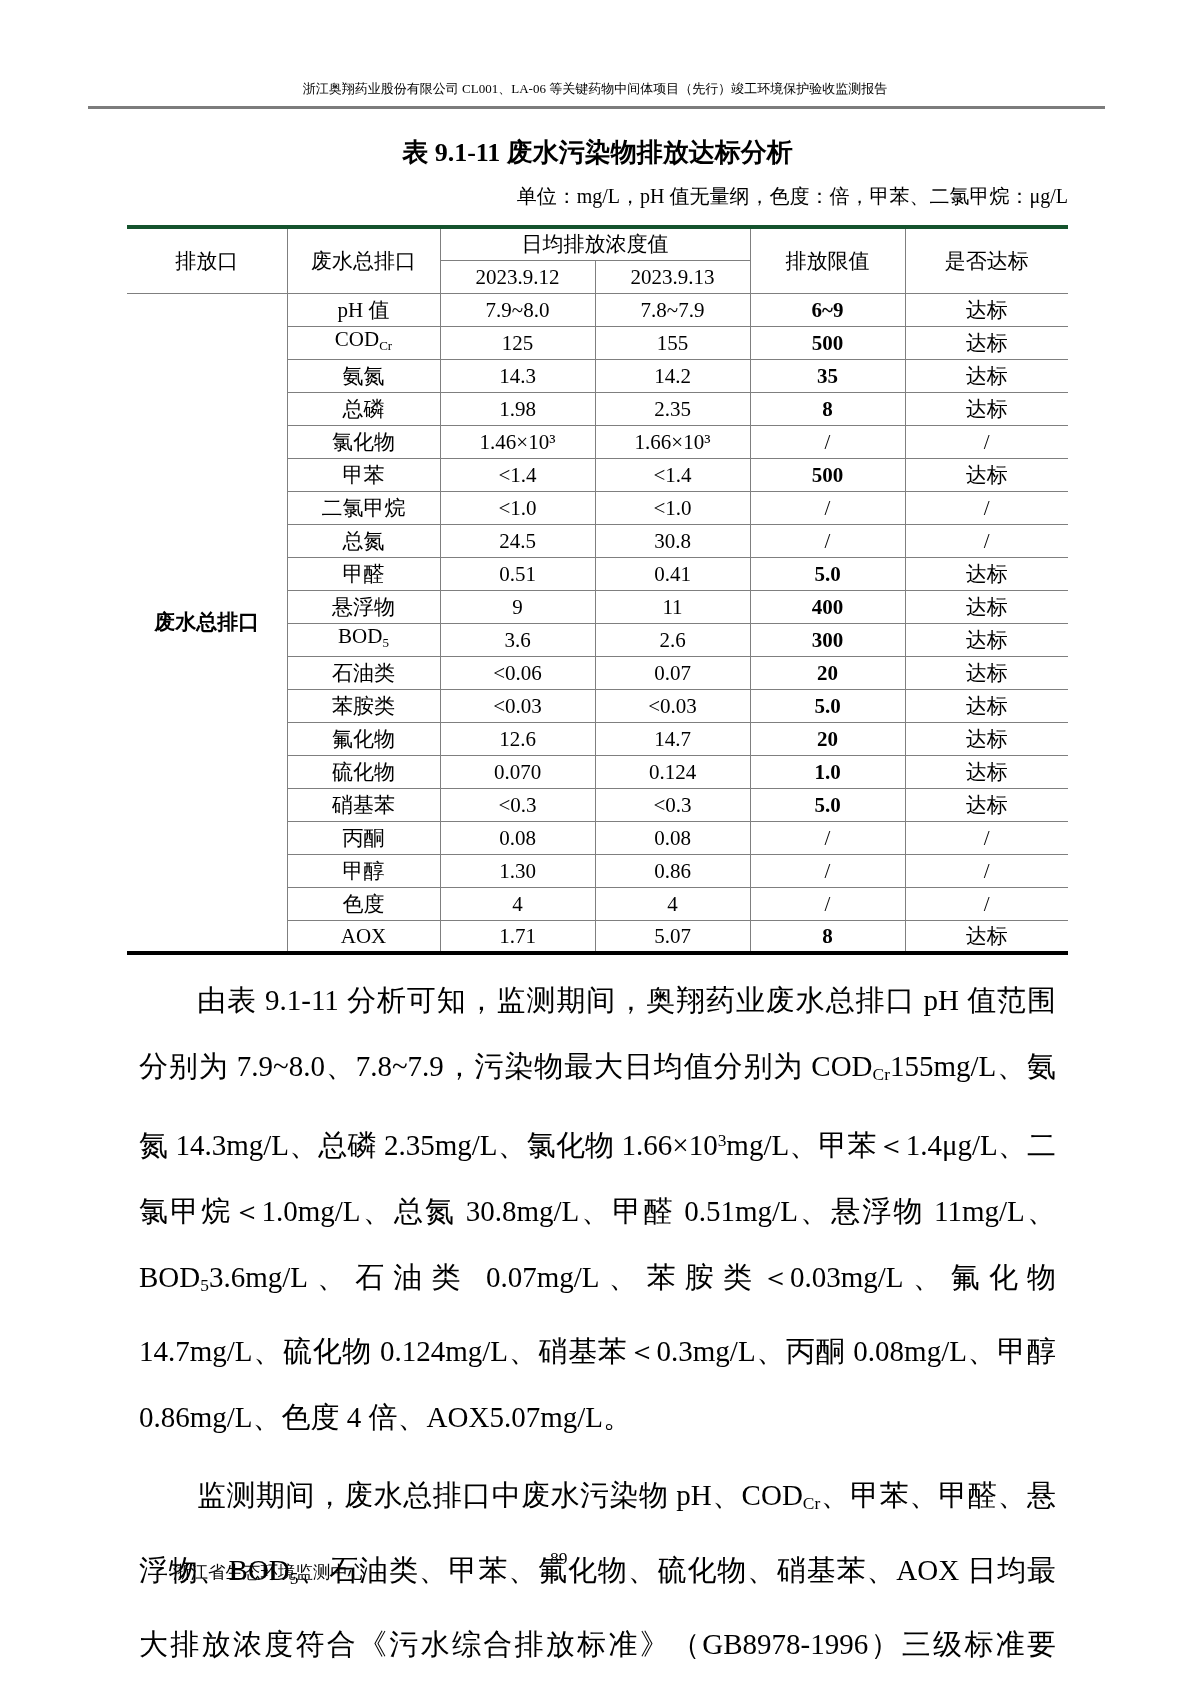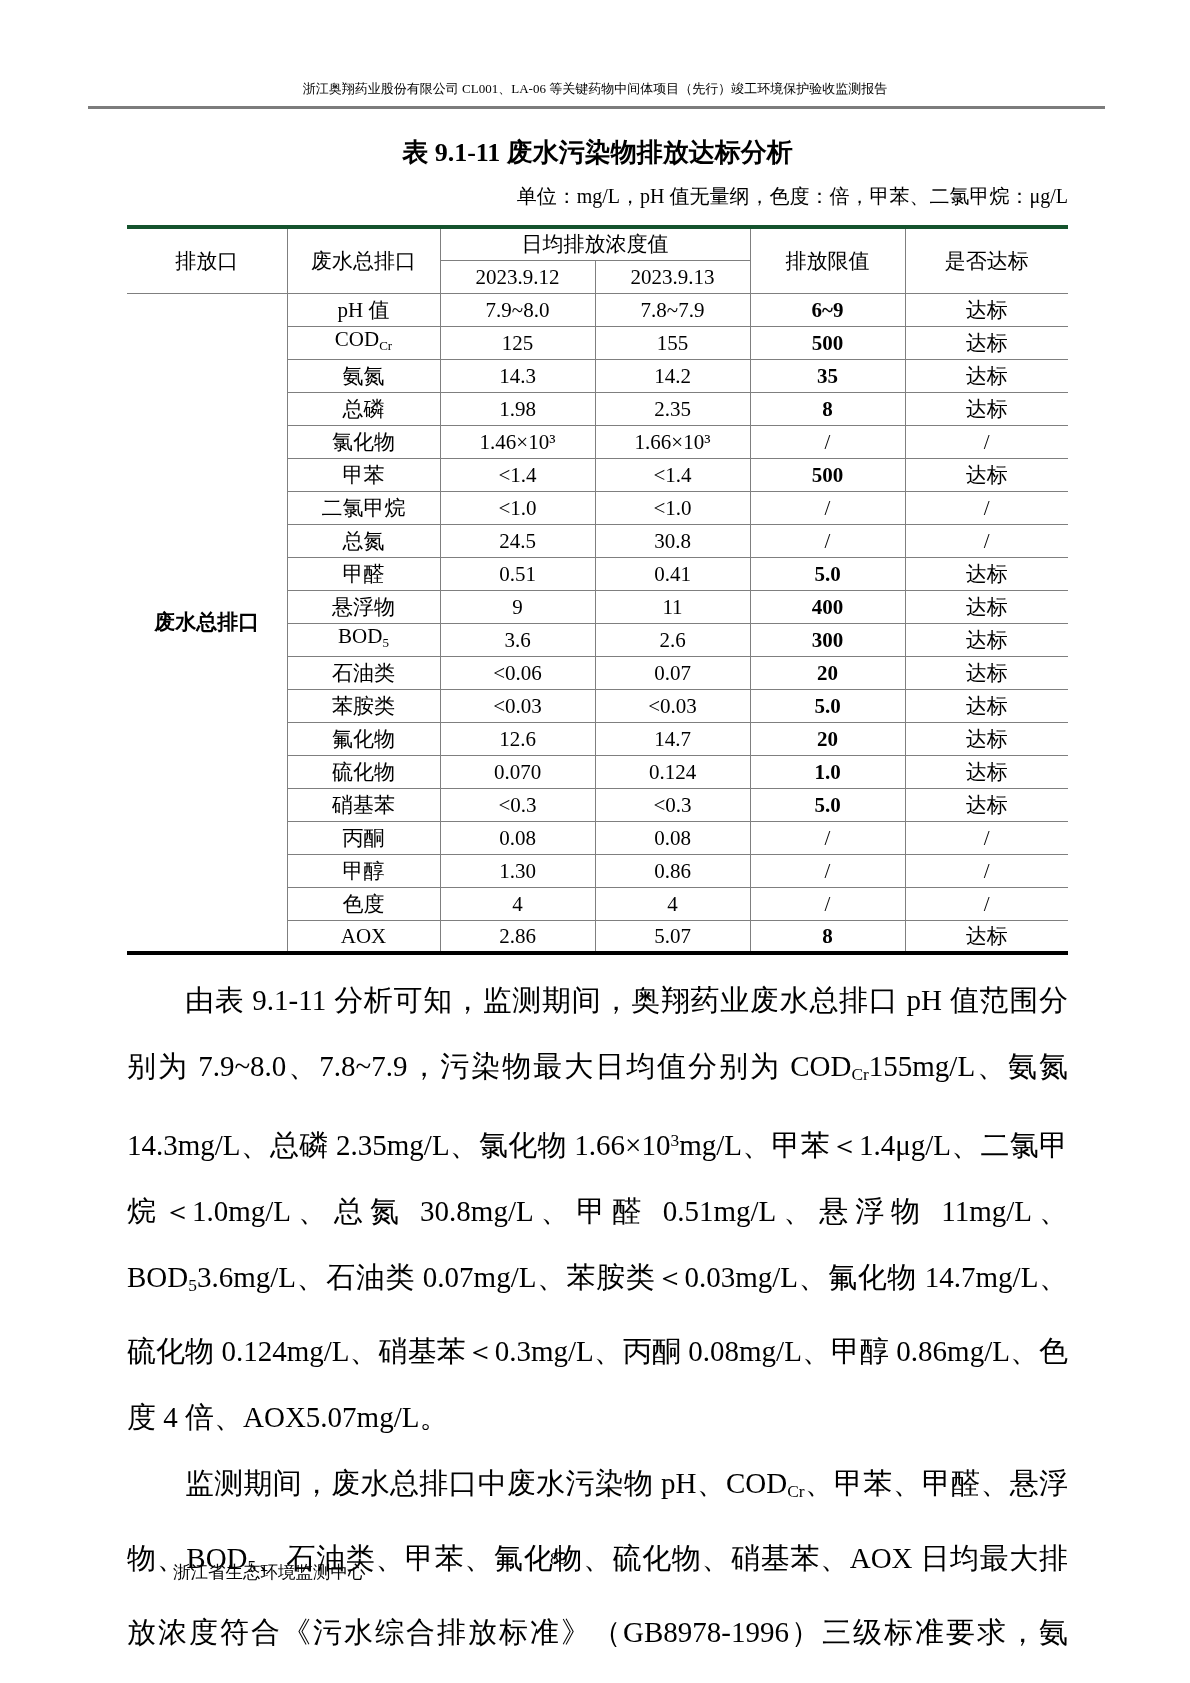--- a/index.html
+++ b/index.html
@@ -48,21 +48,21 @@
   table.compliance th:last-child, table.compliance td:last-child { border-right: none; }
   table.compliance thead tr:first-child th { border-top: none; }
   table.compliance tbody tr:last-child td { border-bottom: none; }
   table.compliance .outlet-cell { border-left: none; border-bottom: none; font-weight: bold; }
   table.compliance td.bold { font-weight: bold; }
   table.compliance sub { font-size: 0.62em; vertical-align: -0.3em; }
 
   
   .paragraphs { margin-top: 12px; }
   p.body-para {
-    font-size: 29px; line-height: 66px; margin: 0;
+    font-size: 29px; line-height: 66px; margin: 12px;
     text-align: justify; text-justify: inter-ideograph;
     text-indent: 58px;
   }
   p.body-para sub { font-size: 0.6em; vertical-align: -0.25em; }
   p.body-para sup { font-size: 0.6em; vertical-align: 0.5em; }
 
   
   .footer { position: absolute; top: 1548px; left: 0; width: 100%; font-size: 17.5px; }
   .footer-org { position: absolute; left: 173px; top: 12px; }
   .footer-page { position: absolute; left: 550px; top: 0; }
@@ -230,21 +230,21 @@
         </tr>
         <tr>
           <td>色度</td>
           <td>4</td>
           <td>4</td>
           <td>/</td>
           <td>/</td>
         </tr>
         <tr>
           <td>AOX</td>
-          <td>2.86</td>
+          <td>1.71</td>
           <td>5.07</td>
           <td class="bold">8</td>
           <td>达标</td>
         </tr>
       </tbody>
   </table>
 
   <div class="paragraphs">
       <p class="body-para"><span>由表 9.1-11 分析可知，监测期间，奥翔药业废水总排口 pH 值范围分别为 7.9~8.0、7.8~7.9，污染物最大日均值分别为 COD</span><sub>Cr</sub><span>155mg/L、氨氮 14.3mg/L、总磷 2.35mg/L、氯化物 1.66×10</span><sup>3</sup><span>mg/L、甲苯＜1.4μg/L、二氯甲烷＜1.0mg/L、总氮 30.8mg/L、甲醛 0.51mg/L、悬浮物 11mg/L、BOD</span><sub>5</sub><span>3.6mg/L、石油类 0.07mg/L、苯胺类＜0.03mg/L、氟化物 14.7mg/L、硫化物 0.124mg/L、硝基苯＜0.3mg/L、丙酮 0.08mg/L、甲醇 0.86mg/L、色度 4 倍、AOX5.07mg/L。</span></p>
       <p class="body-para"><span>监测期间，废水总排口中废水污染物 pH、COD</span><sub>Cr</sub><span>、甲苯、甲醛、悬浮物、BOD</span><sub>5</sub><span>、石油类、甲苯、氟化物、硫化物、硝基苯、AOX 日均最大排放浓度符合《污水综合排放标准》（GB8978-1996）三级标准要求，氨氮、</span></p>

